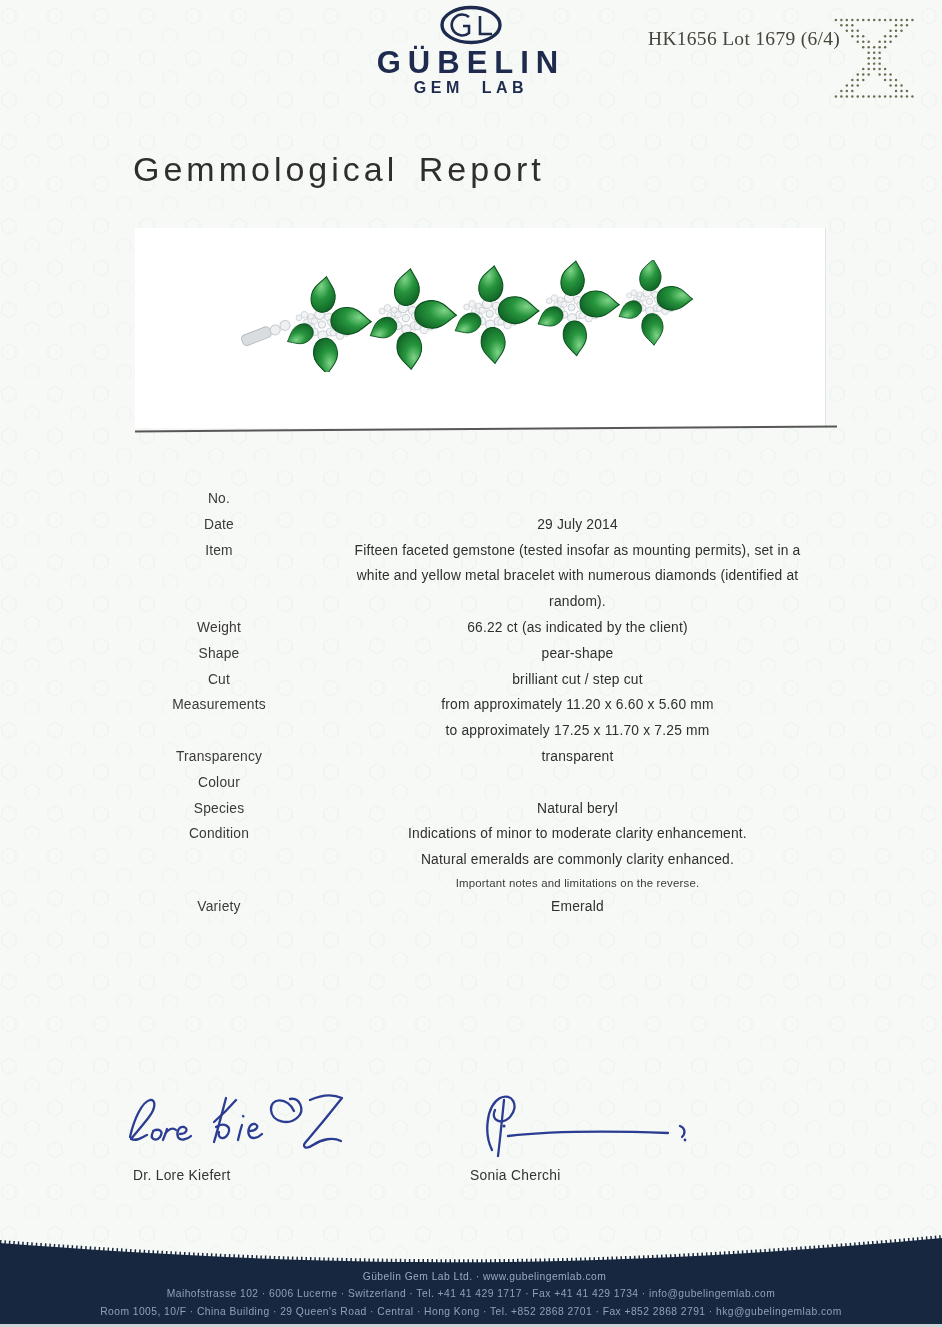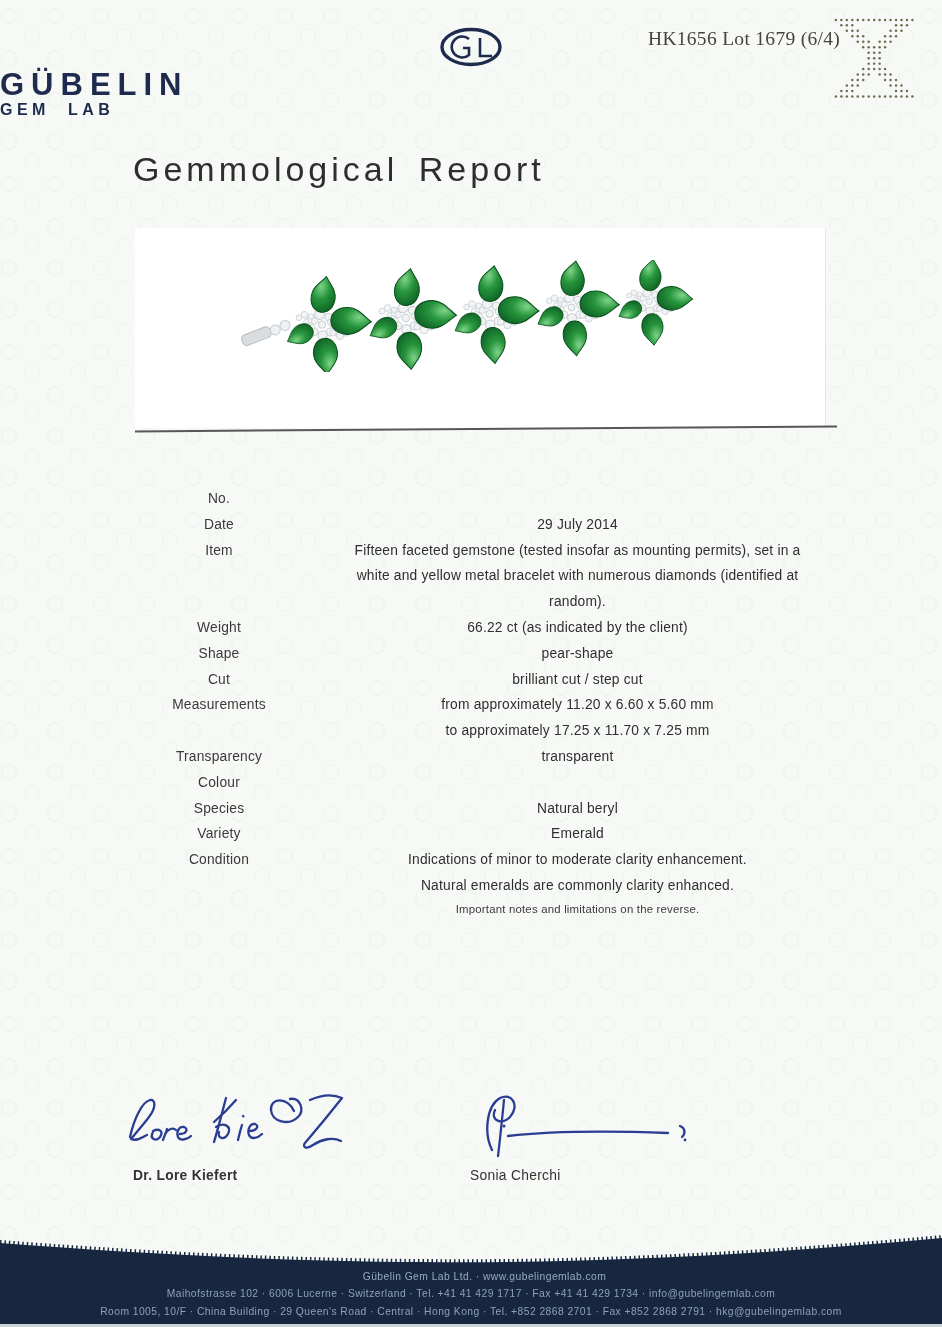--- a/index.html
+++ b/index.html
@@ -5,21 +5,21 @@
   html,body{margin:0;padding:0;background:#e9ebe9;}
   .page{
     position:relative; width:942px; height:1327px; margin:0 auto;
     background:#f7f9f6; overflow:hidden;
     font-family:"Liberation Sans", sans-serif; color:#333;
   }
   .bg-pattern{position:absolute; inset:0; z-index:0;}
   .layer{position:absolute; z-index:2;}
 
   
-  .logo-block{top:26px; left:0; right:0; color:#1e2b4e;}
+  .logo-block{top:4px; left:0; right:0; text-align:center; color:#1e2b4e;}
   .logo-mono{display:block; margin:0 auto;}
   .logo-brand{font-size:31px; font-weight:700; letter-spacing:7px; line-height:30px; margin-top:2px;}
   .logo-sub{font-size:16px; font-weight:700; letter-spacing:4.5px; word-spacing:9px; line-height:18px; margin-top:1px;}
   .doc-ref{top:28px; left:648px; font-family:"Liberation Serif", serif; font-size:19.5px; color:#45453c; letter-spacing:0.3px;}
   .watermark{top:8px; left:833px;}
 
   
   .page-title{top:150px; left:133px; font-size:34px; letter-spacing:4px; word-spacing:7px; color:#2e2e2e; font-weight:400;}
 
   
@@ -29,21 +29,21 @@
   
   .fields{top:486px; left:133px; width:717px;text-align:center;}
   .field-row{display:flex; align-items:flex-start;}
   .field-label{width:172px; flex:none; font-size:13.8px; line-height:25.8px; color:#3a3a3a; letter-spacing:0.2px;}
   .field-value{width:545px; font-size:13.8px; line-height:25.8px; color:#2f2f2f; letter-spacing:0.2px;}
   .field-value .note{font-size:11.4px; line-height:21px; color:#3a3a3a;}
 
   
   .sig-left{top:1085px; left:122px;}
   .sig-right{top:1088px; left:452px;}
-  .sig-name-left{top:1168px; left:133px; font-size:13.8px; color:#333; letter-spacing:0.3px;font-weight:bold;}
+  .sig-name-left{top:1168px; left:133px; font-size:13.8px; color:#333; letter-spacing:0.3px;}
   .sig-name-right{top:1168px; left:470px; font-size:13.8px; color:#333; letter-spacing:0.3px;}
 
   
   .footer-art{left:0; bottom:0; z-index:3;}
   .footer-text{left:0; right:0; bottom:7px; z-index:4; text-align:center;
     color:#8da1b6; font-size:10.3px; line-height:17.5px; letter-spacing:0.45px;}
   .footer-text .f1{color:#96aabd;padding-left:27px;}
   .bottom-strip{left:0; bottom:0; width:942px; height:3px; background:#cdd4d8; z-index:5;}
 </style>
 </head>
@@ -258,30 +258,30 @@
       <div class="field-value">transparent</div>
     </div>
     <div class="field-row">
       <div class="field-label">Colour</div>
     </div>
     <div class="field-row">
       <div class="field-label">Species</div>
       <div class="field-value">Natural beryl</div>
     </div>
     <div class="field-row">
-      <div class="field-label">Variety</div>
-      <div class="field-value">Emerald</div>
-    </div>
-    <div class="field-row">
       <div class="field-label">Condition</div>
       <div class="field-value">
         <div>Indications of minor to moderate clarity enhancement.</div>
         <div>Natural emeralds are commonly clarity enhanced.</div>
         <div class="note">Important notes and limitations on the reverse.</div>
       </div>
+    </div>
+    <div class="field-row">
+      <div class="field-label">Variety</div>
+      <div class="field-value">Emerald</div>
     </div>
   </div>
 
   <svg class="layer sig-left" width="240" height="80" viewBox="0 0 240 80">
     <g fill="none" stroke="#2b3d92" stroke-width="2.3" stroke-linecap="round" stroke-linejoin="round">
       <path d="M8,52 C12,34 20,17 28,15 C34,14 34,23 27,32 C21,40 13,49 9,54 C15,57 20,52 25,50"></path>
       <path d="M31,46 C37,43 42,46 38,52 C34,57 27,54 31,47"></path>
       <path d="M45,44 C44,48 42,52 41,55 M43,49 C46,44 51,42 54,45"></path>
       <path d="M58,49 C64,49 67,44 62,42 C57,41 54,47 56,52 C58,56 65,55 69,51"></path>
       <path d="M104,13 C100,28 96,44 92,57"></path>

